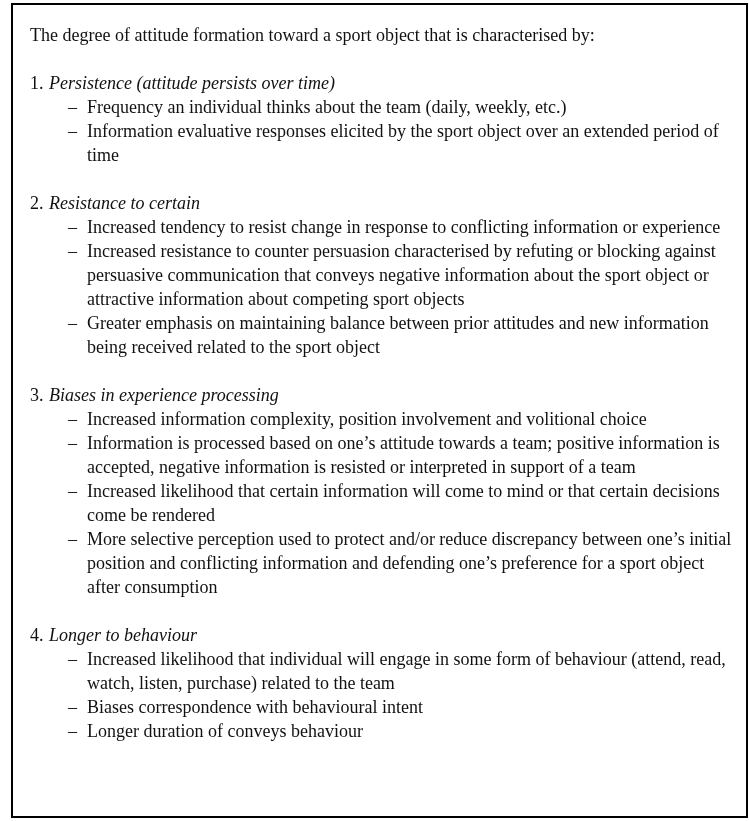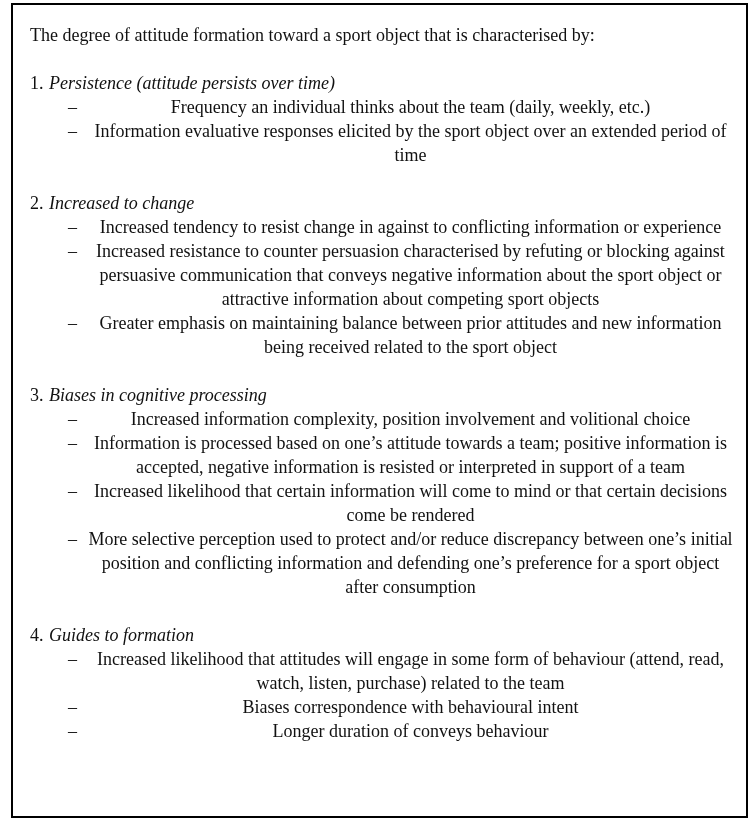--- a/index.html
+++ b/index.html
@@ -54,21 +54,20 @@
   .bullet-item {
     display: flex;
     align-items: flex-start;
     margin-left: 38px;
   }
   .bullet-dash {
     flex: 0 0 19px;
   }
   .bullet-text {
     flex: 1 1 auto;
-    text-align: center;
   }
 </style>
 </head>
 <body>
 
 <div class="figure-box">
 
   <p class="figure-title">The degree of attitude formation toward a sport object that is characterised by:</p>
 
   <div class="section">
@@ -84,42 +83,42 @@
       <li class="bullet-item">
         <span class="bullet-dash">–</span>
         <span class="bullet-text">Information evaluative responses elicited by the sport object over an extended period of time</span>
       </li>
     </ul>
   </div>
 
   <div class="section">
     <div class="section-head">
       <span class="section-num">2.</span>
-      <span class="section-heading">Increased to change</span>
+      <span class="section-heading">Resistance to certain</span>
     </div>
     <ul class="bullet-list">
       <li class="bullet-item">
         <span class="bullet-dash">–</span>
-        <span class="bullet-text">Increased tendency to resist change in against to conflicting information or experience</span>
+        <span class="bullet-text">Increased tendency to resist change in response to conflicting information or experience</span>
       </li>
       <li class="bullet-item">
         <span class="bullet-dash">–</span>
         <span class="bullet-text">Increased resistance to counter persuasion characterised by refuting or blocking against persuasive communication that conveys negative information about the sport object or attractive information about competing sport objects</span>
       </li>
       <li class="bullet-item">
         <span class="bullet-dash">–</span>
         <span class="bullet-text">Greater emphasis on maintaining balance between prior attitudes and new information being received related to the sport object</span>
       </li>
     </ul>
   </div>
 
   <div class="section">
     <div class="section-head">
       <span class="section-num">3.</span>
-      <span class="section-heading">Biases in cognitive processing</span>
+      <span class="section-heading">Biases in experience processing</span>
     </div>
     <ul class="bullet-list">
       <li class="bullet-item">
         <span class="bullet-dash">–</span>
         <span class="bullet-text">Increased information complexity, position involvement and volitional choice</span>
       </li>
       <li class="bullet-item">
         <span class="bullet-dash">–</span>
         <span class="bullet-text">Information is processed based on one’s attitude towards a team; positive information is accepted, negative information is resisted or interpreted in support of a team</span>
       </li>
@@ -130,26 +129,26 @@
       <li class="bullet-item">
         <span class="bullet-dash">–</span>
         <span class="bullet-text">More selective perception used to protect and/or reduce discrepancy between one’s initial position and conflicting information and defending one’s preference for a sport object after consumption</span>
       </li>
     </ul>
   </div>
 
   <div class="section">
     <div class="section-head">
       <span class="section-num">4.</span>
-      <span class="section-heading">Guides to formation</span>
+      <span class="section-heading">Longer to behaviour</span>
     </div>
     <ul class="bullet-list">
       <li class="bullet-item">
         <span class="bullet-dash">–</span>
-        <span class="bullet-text">Increased likelihood that attitudes will engage in some form of behaviour (attend, read, watch, listen, purchase) related to the team</span>
+        <span class="bullet-text">Increased likelihood that individual will engage in some form of behaviour (attend, read, watch, listen, purchase) related to the team</span>
       </li>
       <li class="bullet-item">
         <span class="bullet-dash">–</span>
         <span class="bullet-text">Biases correspondence with behavioural intent</span>
       </li>
       <li class="bullet-item">
         <span class="bullet-dash">–</span>
         <span class="bullet-text">Longer duration of conveys behaviour</span>
       </li>
     </ul>

